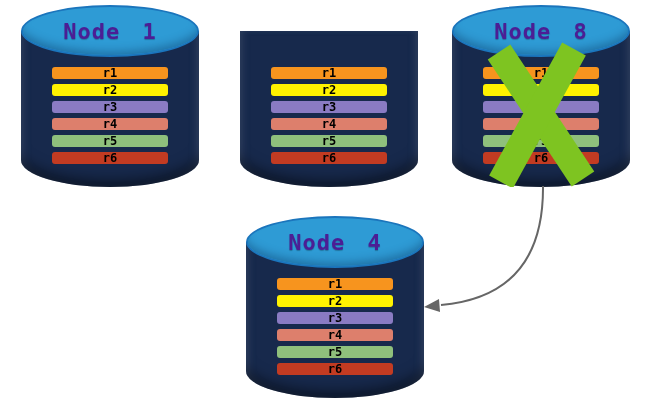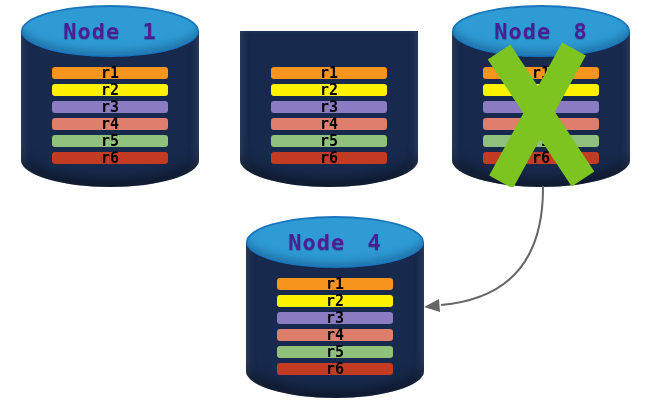--- a/index.html
+++ b/index.html
@@ -46,21 +46,21 @@
   }
   .rows{
     position:absolute;
     left:31px;top:62px;width:116px;
     display:flex;flex-direction:column;gap:5px;
   }
   .row{
     height:12px;
     border-radius:3px;
     display:flex;align-items:center;justify-content:center;
-    font-size:15px;font-weight:bold;color:#000000;
+    font-size:12px;font-weight:bold;color:#000000;
     line-height:1;
   }
   .x-overlay{
     position:absolute;left:0;top:0;width:178px;height:182px;
     pointer-events:none;
   }
   .arrow-overlay{
     position:absolute;left:0;top:0;width:646px;height:402px;
     pointer-events:none;
   }

